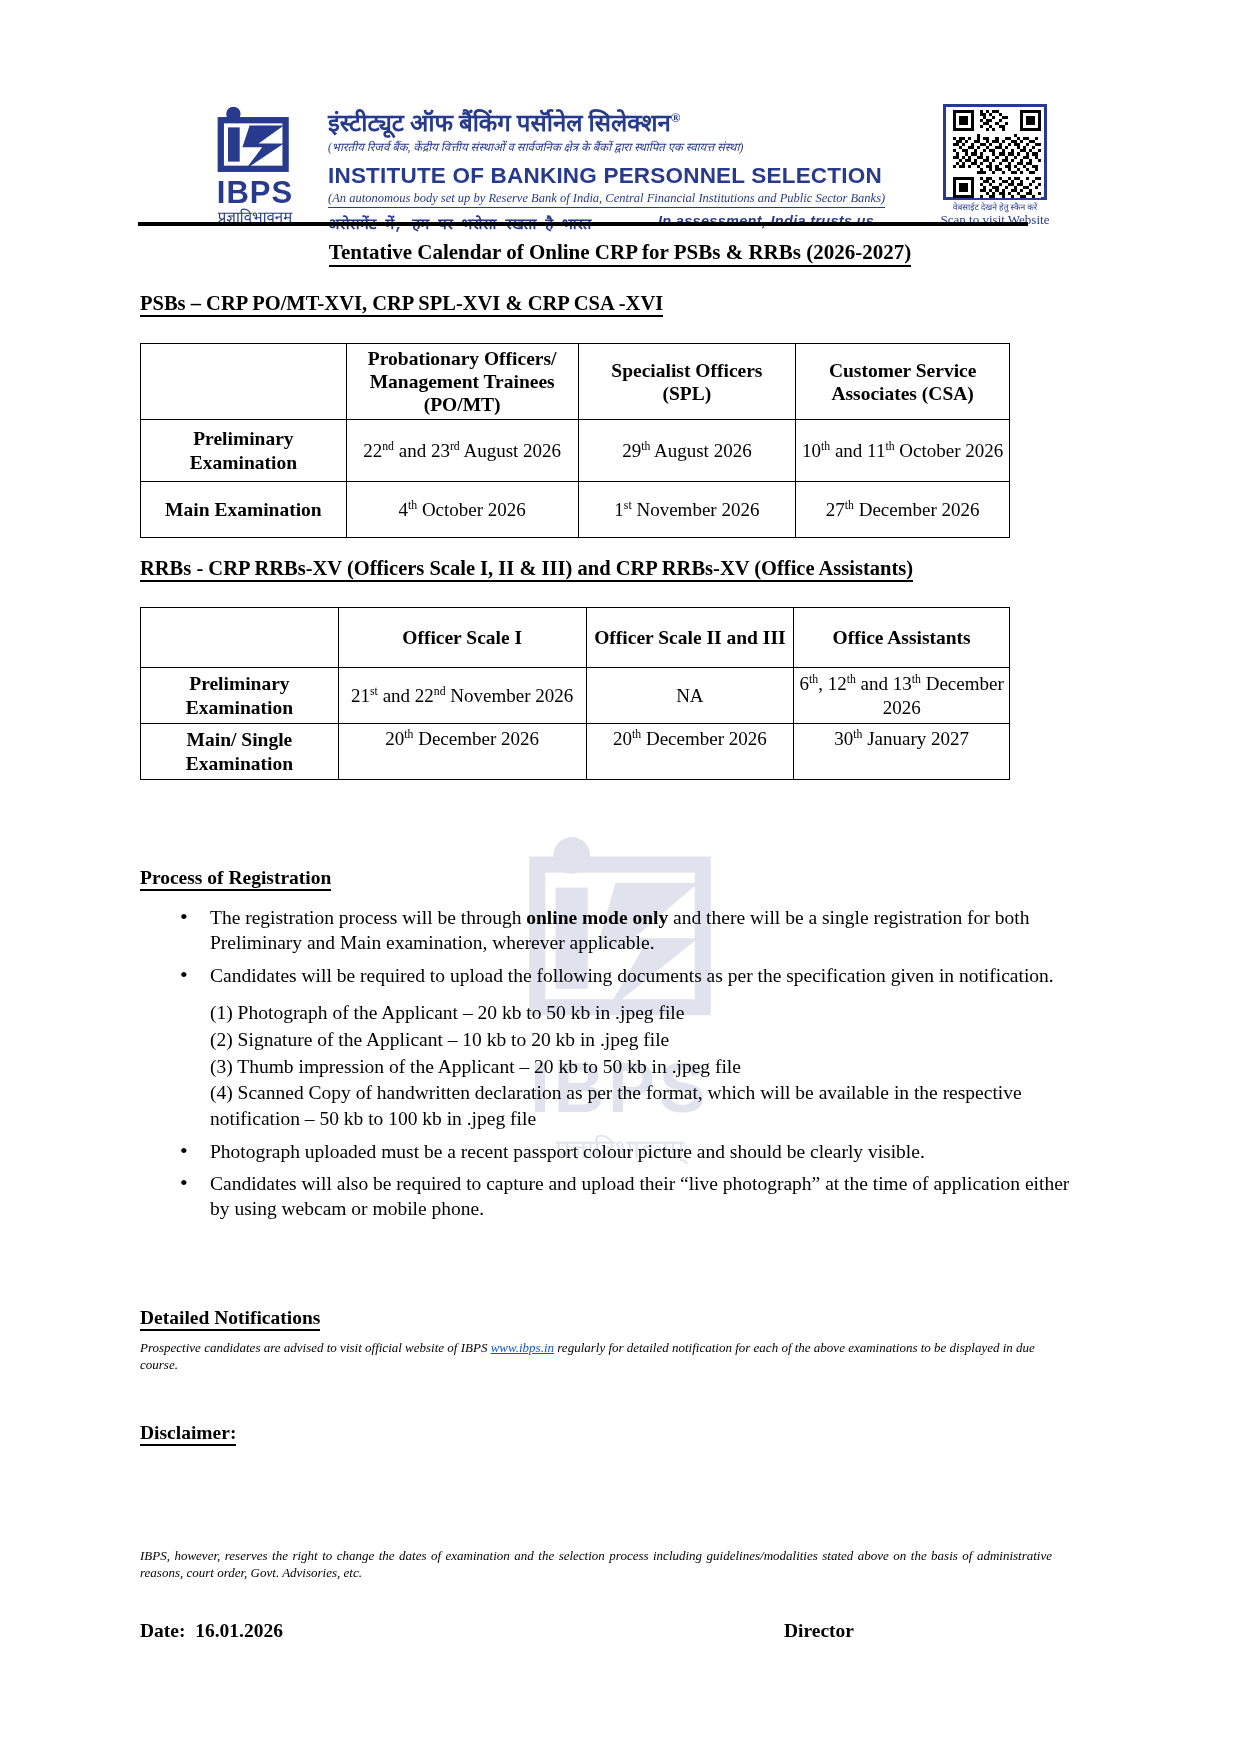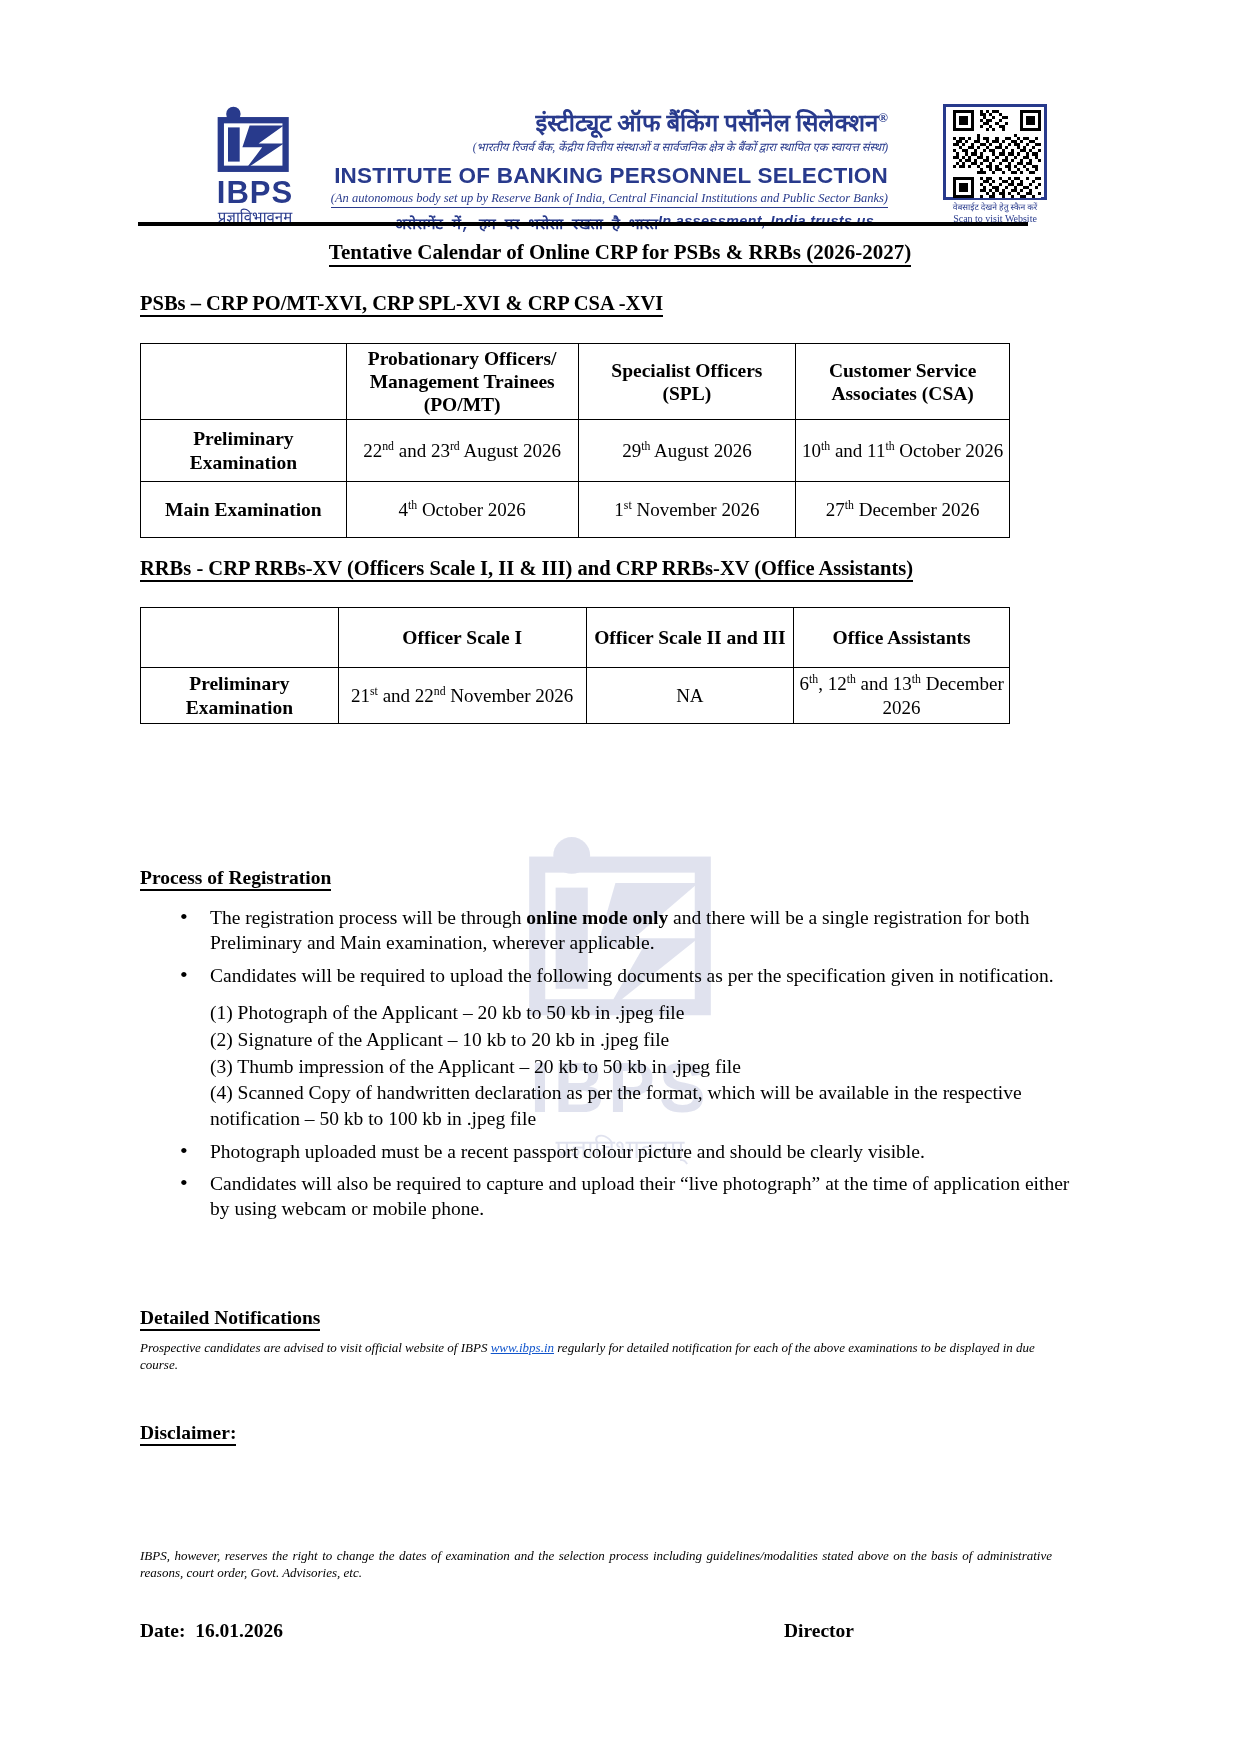--- a/index.html
+++ b/index.html
@@ -40,21 +40,21 @@
     display:flex; flex-direction:column; align-items:center;
   }
   .logo-mark { width:92px; height:72px; position:relative; }
   .logo-ibps {
     font-family:"Liberation Sans", sans-serif;
     font-weight:bold; font-size:31px; color:#283a8c;
     letter-spacing:1px; line-height:1; margin-top:1px;
   }
   .logo-sanskrit { font-size:15px; color:#283a8c; line-height:1.1; margin-top:1px; }
 
-  .title-block { margin-left:14px; width:560px; padding-top:6px;text-align:right; }
+  .title-block { margin-left:14px; width:560px; padding-top:6px; }
   .t-hindi-main { font-size:24px; font-weight:bold; color:#283a8c; line-height:1.1; position:relative; }
   .t-reg { font-size:13px; vertical-align:super; }
   .t-hindi-sub { font-size:11.5px; color:#283a8c; font-style:italic; margin-top:5px; line-height:1.2; }
   .t-eng-main {
     font-family:"Liberation Sans", sans-serif;
     font-weight:bold; font-size:22.5px; color:#283a8c;
     letter-spacing:0.2px; margin-top:9px; line-height:1.05;
   }
   .t-eng-sub {
     font-size:12.5px; color:#283a8c; font-style:italic;
@@ -63,21 +63,21 @@
   }
   .tagline-row { display:flex; margin-top:5px; width:630px; }
   .tag-hindi { font-size:15px; font-weight:bold; color:#283a8c; width:330px;font-family:Liberation Mono, monospace; }
   .tag-eng { font-family:"Liberation Sans", serif; font-size:14.5px; font-weight:bold;
              font-style:italic; color:#283a8c; letter-spacing:0.3px; }
 
   .qr-block { margin-left:46px; width:122px; text-align:center; }
   .qr-box { width:104px; height:96px; border:3px solid #283a8c; padding:3px;
             box-sizing:border-box; background:#fff; margin:0 auto; }
   .qr-cap-h { font-size:8.5px; color:#283a8c; margin-top:3px; line-height:1.15; }
-  .qr-cap-e { font-size:10px; color:#283a8c; line-height:1.15; }
+  .qr-cap-e { font-size:13px; color:#283a8c; line-height:1.15; }
 
   .rule {
     position:absolute; left:138px; top:222px; width:890px;
     border-top:4px solid #000; z-index:2;
   }
 
   .doc-title {
     position:absolute; left:0; top:240px; width:1240px; text-align:center;
     font-size:21px; font-weight:bold;
   }
@@ -467,20 +467,29 @@
     <tbody>
       <tr style="height:56px;">
         <td class="rowhead">
           <div>Preliminary</div>
           <div>Examination</div>
         </td>
         <td class="val">21<sup>st</sup> and 22<sup>nd</sup> November 2026</td>
         <td class="val">NA</td>
         <td class="val">6<sup>th</sup>, 12<sup>th</sup> and 13<sup>th</sup> December 2026</td>
       </tr>
+      <tr style="height:56px;">
+        <td class="rowhead">
+          <div>Main/ Single</div>
+          <div>Examination</div>
+        </td>
+        <td class="val" style="vertical-align:top;">20<sup>th</sup> December 2026</td>
+        <td class="val" style="vertical-align:top;">20<sup>th</sup> December 2026</td>
+        <td class="val" style="vertical-align:top;">30<sup>th</sup> January 2027</td>
+      </tr>
     </tbody>
   </table>
 
   <div class="body-head" style="top:867px;">
     <span>Process of Registration</span>
   </div>
 
   <ul class="bullets">
     <li><span>The registration process will be through </span><b class="inl">online mode only</b><span> and there will be a single registration for both Preliminary and Main examination, wherever applicable.</span></li>
     <li>

